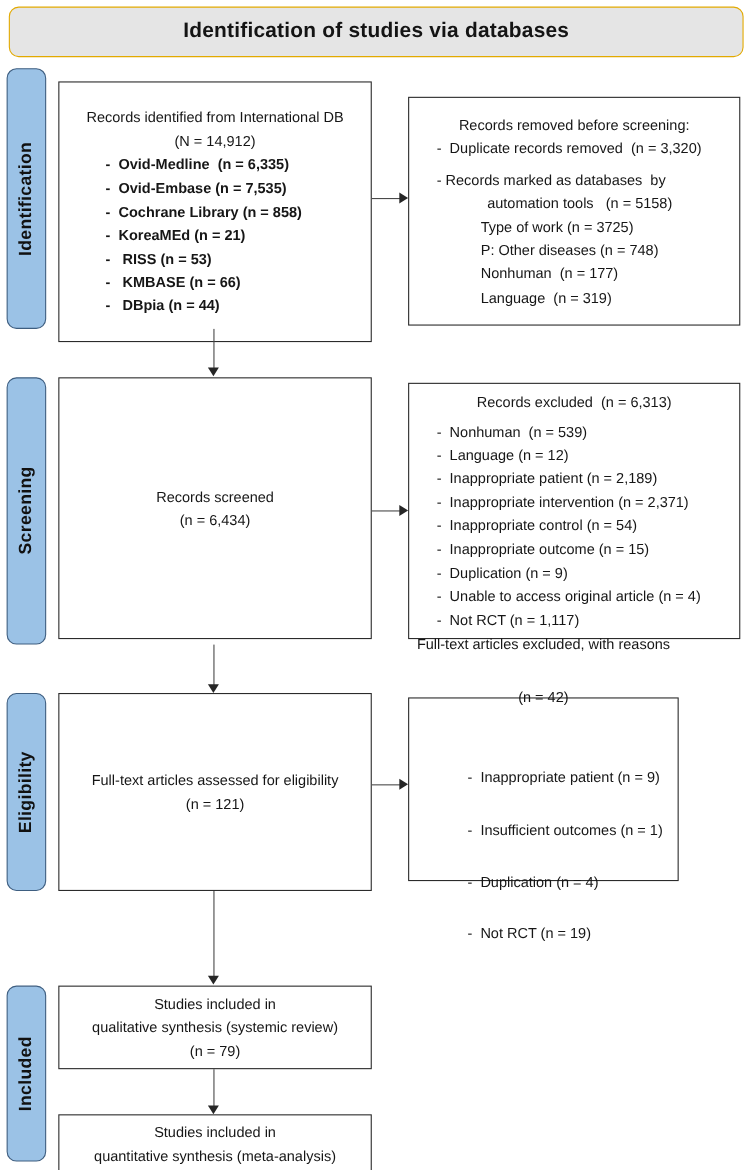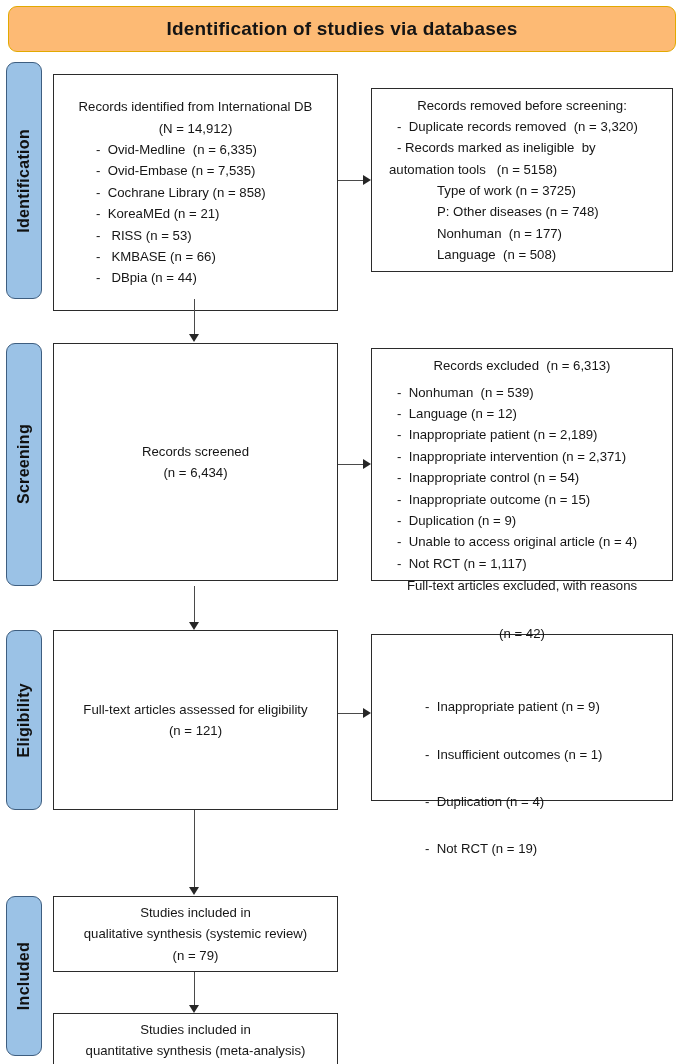--- a/index.html
+++ b/index.html
@@ -13,21 +13,21 @@
     height:1064px;
     overflow:hidden;
     background:#ffffff;
   }
 
   
   .banner{
     position:absolute;
     left:8px; top:6px;
     width:668px; height:46px;
-    background:#fdba74;
+    background:#e5e5e5;
     border:1px solid #E2A900;
     border-radius:9px;
     display:flex; align-items:center; justify-content:center;
     box-sizing:border-box;
   }
   .banner-text{
     font-size:19px;
     font-weight:bold;
     color:#141414;
     letter-spacing:.2px;
@@ -64,21 +64,21 @@
     flex-direction:column;
     justify-content:center;
   }
   .box .ln{
     font-size:13.2px;
     color:#161616;
     line-height:1.62;
     white-space:pre;
   }
   .ctr{text-align:center;}
-  .ind{padding-left:34px;}
+  .ind{padding-left:34px;font-weight:bold;}
   .ind2{padding-left:46px;}
   .ind3{padding-left:58px;}
   .ind4{padding-left:18px;}
   .tight{line-height:1.18;}
   .gap{height:7px;}
 
   
   .vline{position:absolute;width:1.4px;background:#4a4a4a;}
   .hline{position:absolute;height:1.4px;background:#4a4a4a;}
   .arrow-d{
@@ -123,30 +123,30 @@
     <div class="ln ctr">(N = 14,912)</div>
     <div class="ln ind">-  Ovid-Medline  (n = 6,335)</div>
     <div class="ln ind">-  Ovid-Embase (n = 7,535)</div>
     <div class="ln ind">-  Cochrane Library (n = 858)</div>
     <div class="ln ind">-  KoreaMEd (n = 21)</div>
     <div class="ln ind">-   RISS (n = 53)</div>
     <div class="ln ind">-   KMBASE (n = 66)</div>
     <div class="ln ind">-   DBpia (n = 44)</div>
   </div>
 
-  <div class="box" style="left:371px;top:88px;width:302px;height:184px;padding:6px 7px;">
+  <div class="box" style="left:371px;top:88px;width:302px;height:208px;padding:6px 7px;">
     <div class="ln ctr">Records removed before screening:</div>
     <div class="ln ind4">-  Duplicate records removed  (n = 3,320)</div>
     <div class="gap"></div>
-    <div class="ln ind4 tight">- Records marked as ineligible  by</div>
-    <div class="ln tight" style="padding-left:10px;">automation tools   (n = 5158)</div>
+    <div class="ln ind4 tight">- Records marked as databases  by</div>
+    <div class="ln tight" style="padding-left:10px;text-align:center;">automation tools   (n = 5158)</div>
     <div class="ln ind3">Type of work (n = 3725)</div>
     <div class="ln ind3">P: Other diseases (n = 748)</div>
     <div class="ln ind3">Nonhuman  (n = 177)</div>
-    <div class="ln ind3">Language  (n = 508)</div>
+    <div class="ln ind3">Language  (n = 319)</div>
   </div>
 
   <div class="hline" style="left:338px;top:180px;width:26px;"></div>
   <div class="arrow-r" style="left:363px;top:175px;"></div>
 
   <div class="vline" style="left:194px;top:299px;height:36px;"></div>
   <div class="arrow-d" style="left:189px;top:334px;"></div>
 
   <div class="box" style="left:53px;top:343px;width:285px;height:238px;">
     <div class="ln ctr">Records screened</div>
@@ -171,21 +171,21 @@
   <div class="arrow-r" style="left:363px;top:459px;"></div>
 
   <div class="vline" style="left:194px;top:586px;height:37px;"></div>
   <div class="arrow-d" style="left:189px;top:622px;"></div>
 
   <div class="box" style="left:53px;top:630px;width:285px;height:180px;">
     <div class="ln ctr">Full-text articles assessed for eligibility</div>
     <div class="ln ctr">(n = 121)</div>
   </div>
 
-  <div class="box" style="left:371px;top:634px;width:302px;height:167px;padding:6px 7px;gap:26px;">
+  <div class="box" style="left:371px;top:634px;width:246px;height:167px;padding:6px 7px;gap:26px;">
     <div class="ln ctr">Full-text articles excluded, with reasons</div>
     <div class="ln ctr">(n = 42)</div>
     <div class="gap"></div>
     <div class="ln ind2">-  Inappropriate patient (n = 9)</div>
     <div class="ln ind2">-  Insufficient outcomes (n = 1)</div>
     <div class="ln ind2">-  Duplication (n = 4)</div>
     <div class="ln ind2">-  Not RCT (n = 19)</div>
   </div>
 
   <div class="hline" style="left:338px;top:713px;width:26px;"></div>

